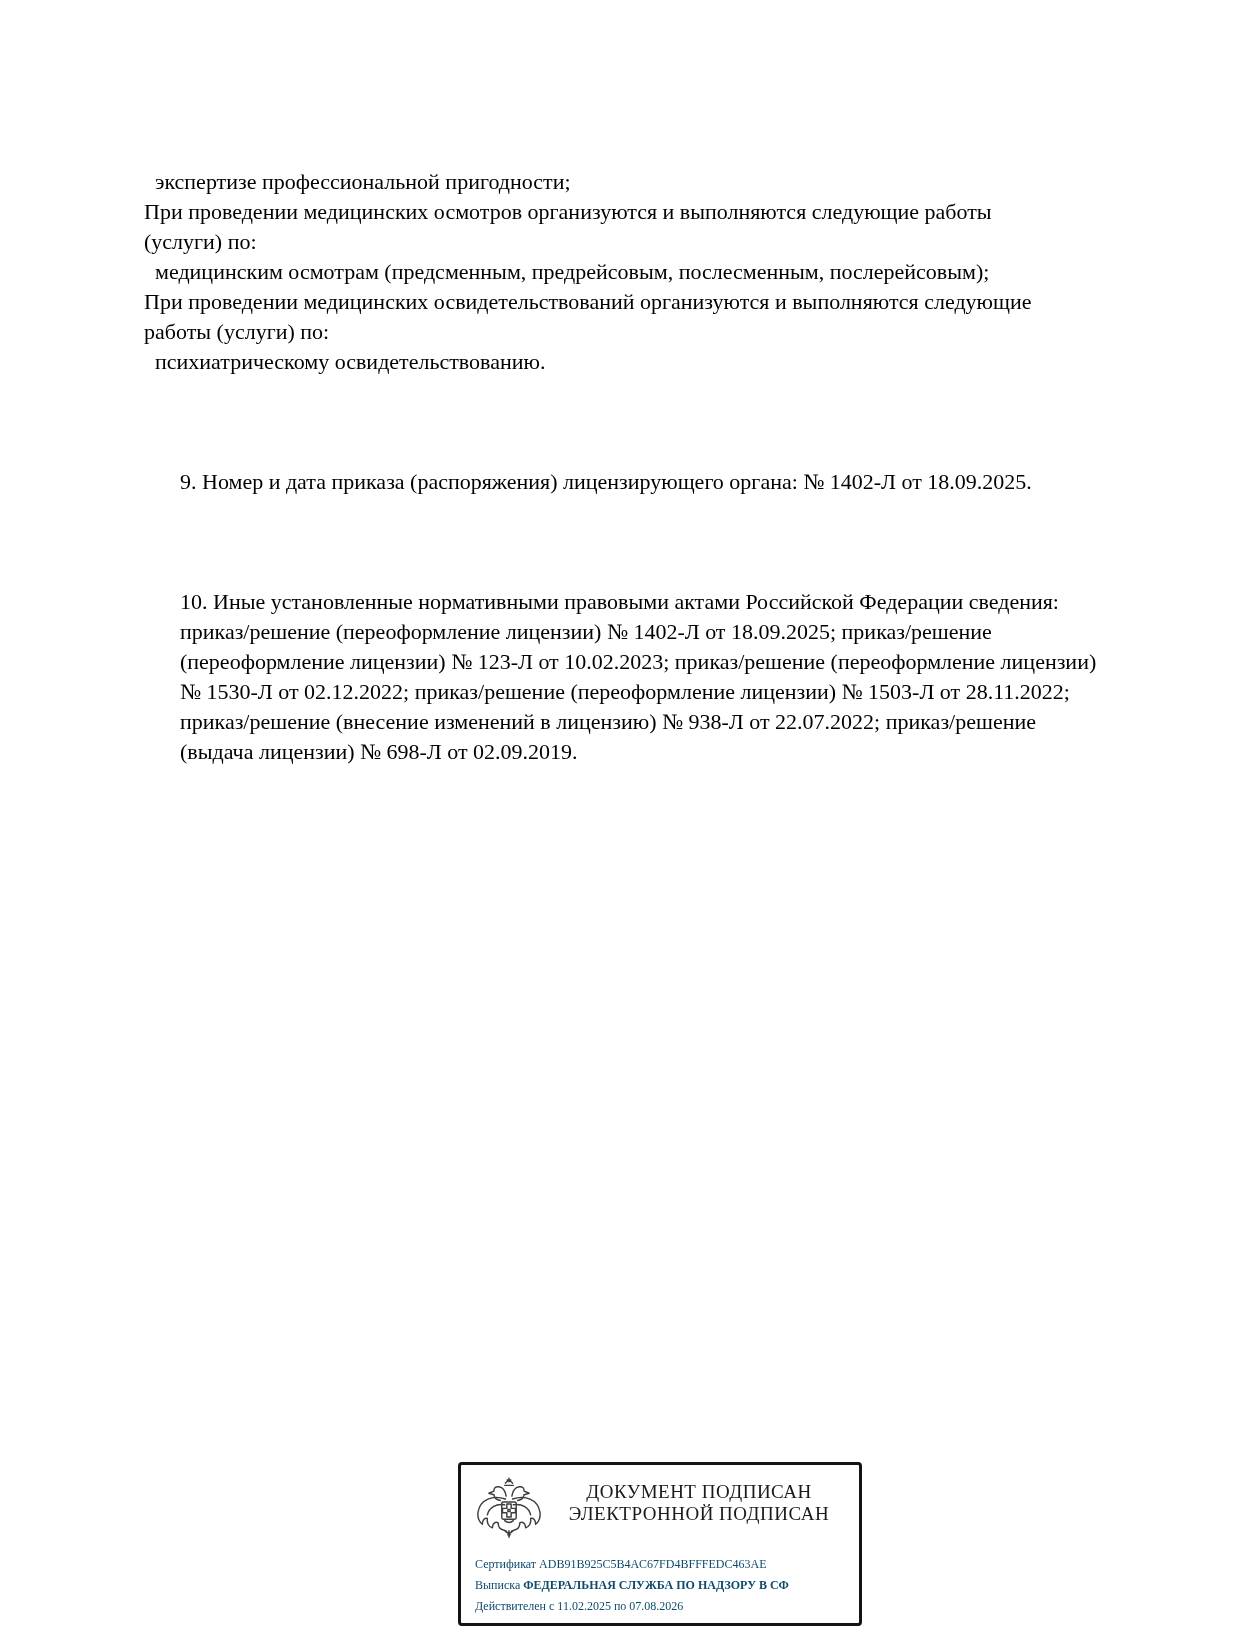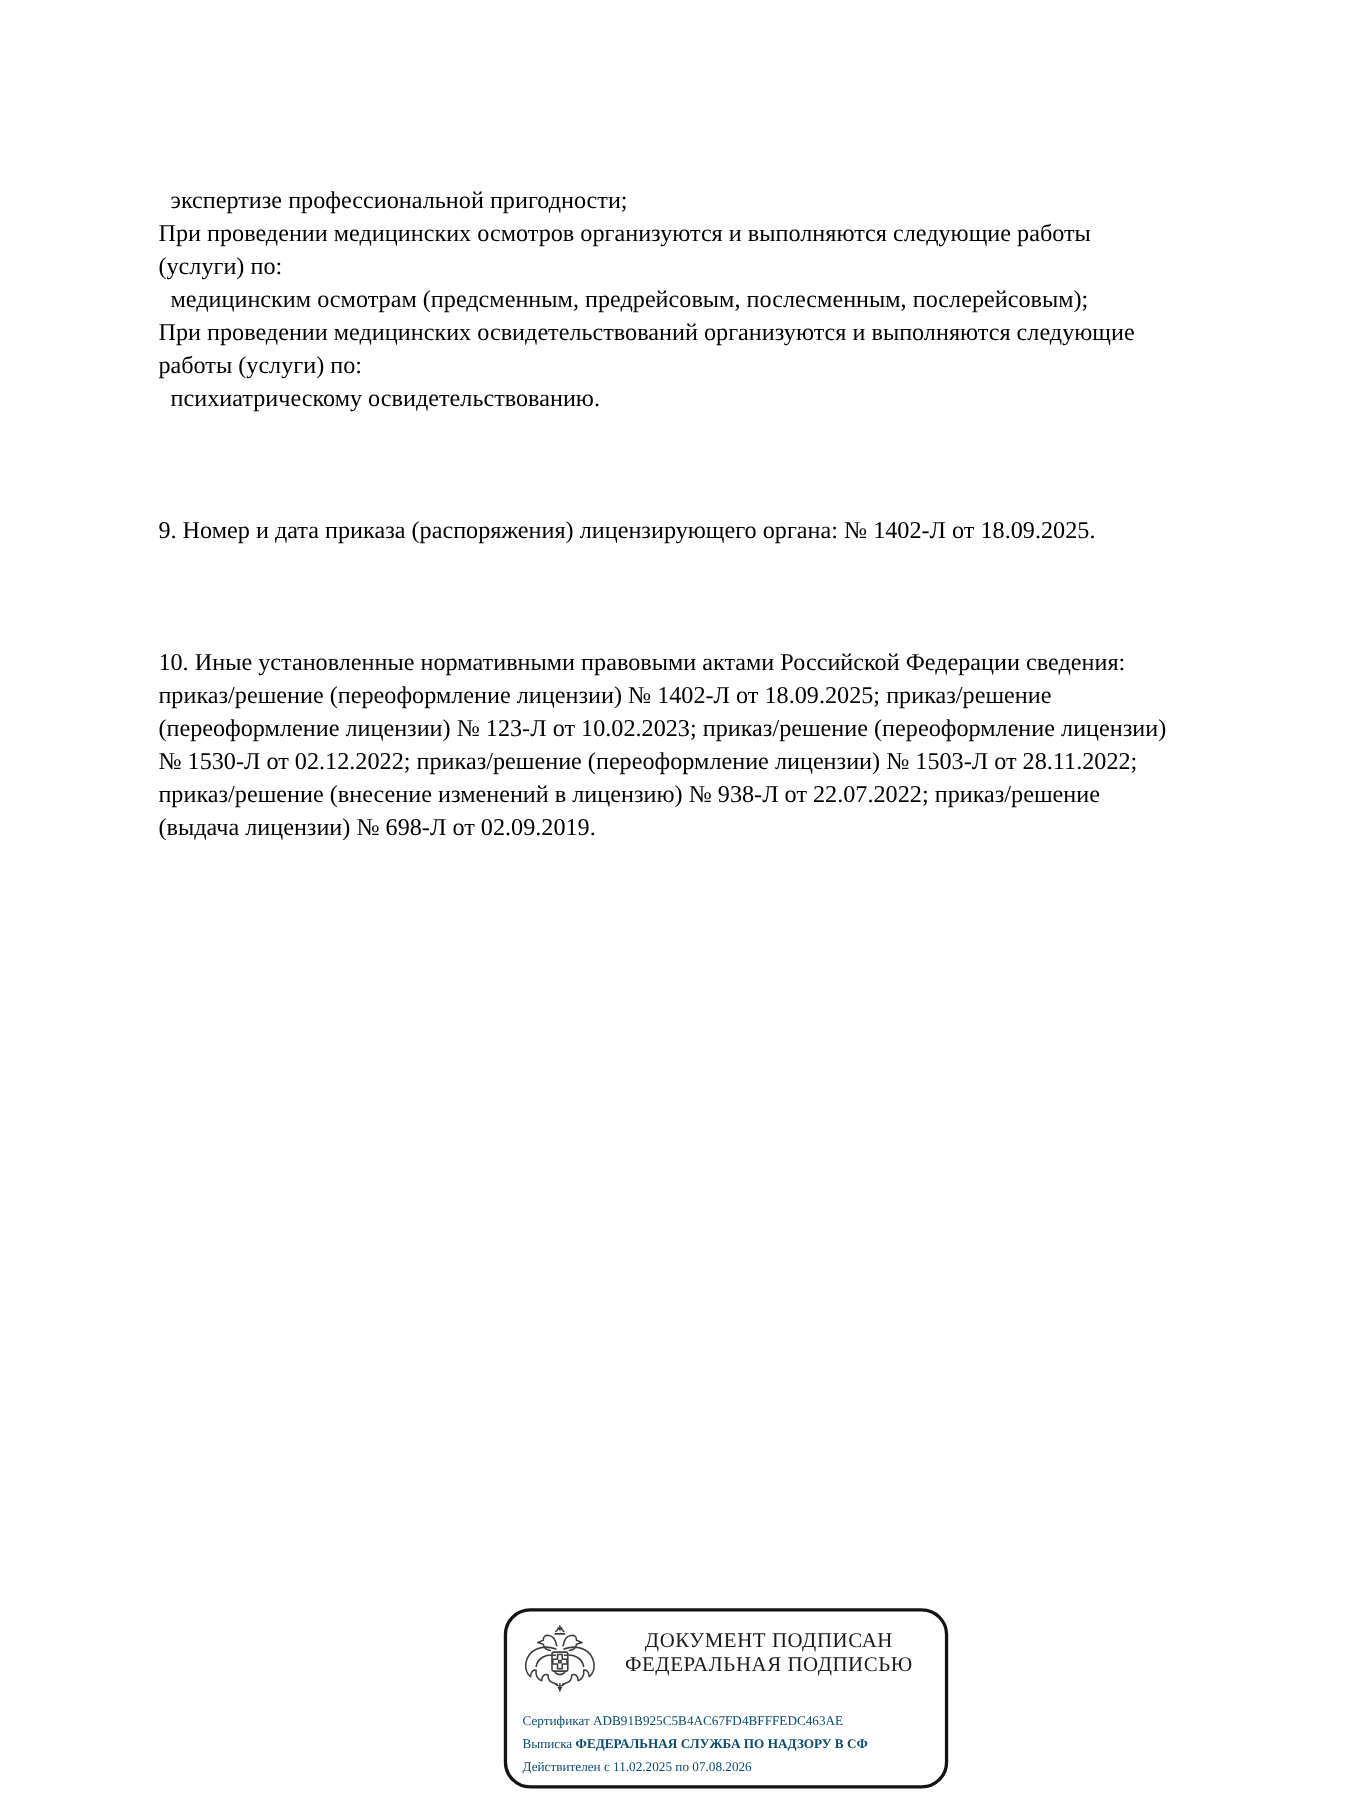--- a/index.html
+++ b/index.html
@@ -19,30 +19,30 @@
   .doc-text {
     position: absolute;
     left: 144px;
     top: 107px;
     width: 1080px;
     font-size: 22px;
     line-height: 30px;
     white-space: pre-wrap;
     color: #000000;
   }
-  .para + .para { margin-top: 30px; }
+  .para + .para { margin-top: 30px; margin-left: 36px; }
 
   .sig-box {
     position: absolute;
     left: 458px;
     top: 1462px;
     width: 404px;
     height: 164px;
     border: 3px solid #141414;
-    border-radius: 24px;
+    border-radius: 4px;
     box-sizing: border-box;
     overflow: hidden;
     background: #ffffff;
   }
   .sig-emblem {
     position: absolute;
     left: 12px;
     top: 11px;
     width: 72px;
     height: 72px;
@@ -114,21 +114,21 @@
 
         <path d="M47 39 h6 v6 h6 v6 h-6 v6 h-6 v-6 h-6 v-6 h6 z"></path>
         <rect x="48.5" y="46.5" width="3" height="3"></rect>
 
         <path d="M44 62 q6 5 12 0 M43 75 q7 8 14 0 M46 76 l4 8 4 -8 M50 76 v9"></path>
       </g>
     </svg>
 
     <div class="sig-title">
       <div>ДОКУМЕНТ ПОДПИСАН</div>
-      <div>ФЕДЕРАЛЬНАЯ ПОДПИСЬЮ</div>
+      <div>ЭЛЕКТРОННОЙ ПОДПИСАН</div>
     </div>
 
     <div class="sig-details">
       <div class="sig-line"><span>Сертификат </span><span>ADB91B925C5B4AC67FD4BFFFEDC463AE</span></div>
       <div class="sig-line"><span>Выписка </span><span class="sig-owner-value">ФЕДЕРАЛЬНАЯ СЛУЖБА ПО НАДЗОРУ В СФ</span></div>
       <div class="sig-line">Действителен с 11.02.2025 по 07.08.2026</div>
     </div>
 
   </div>
 

